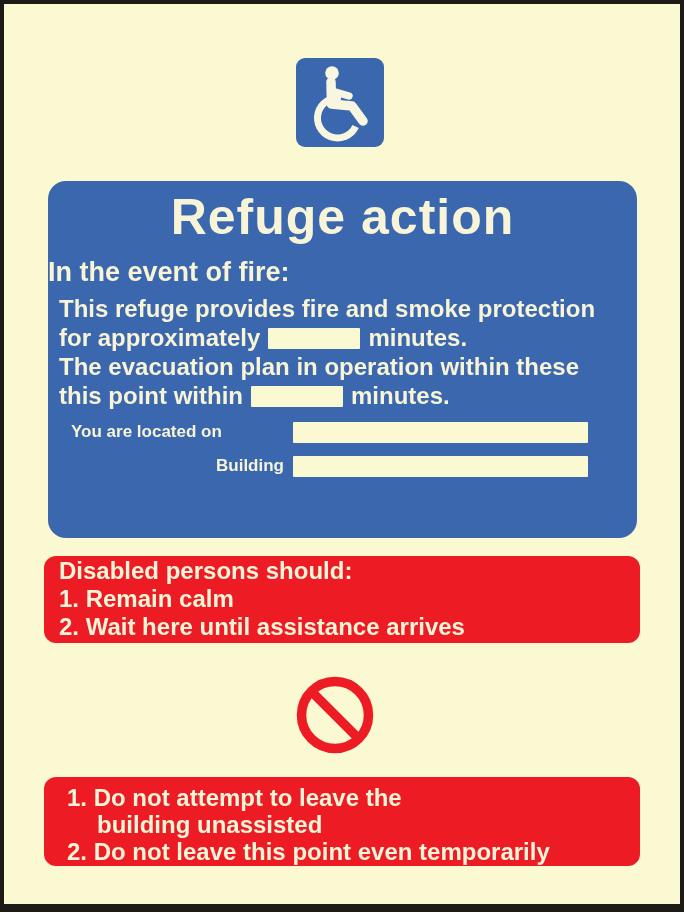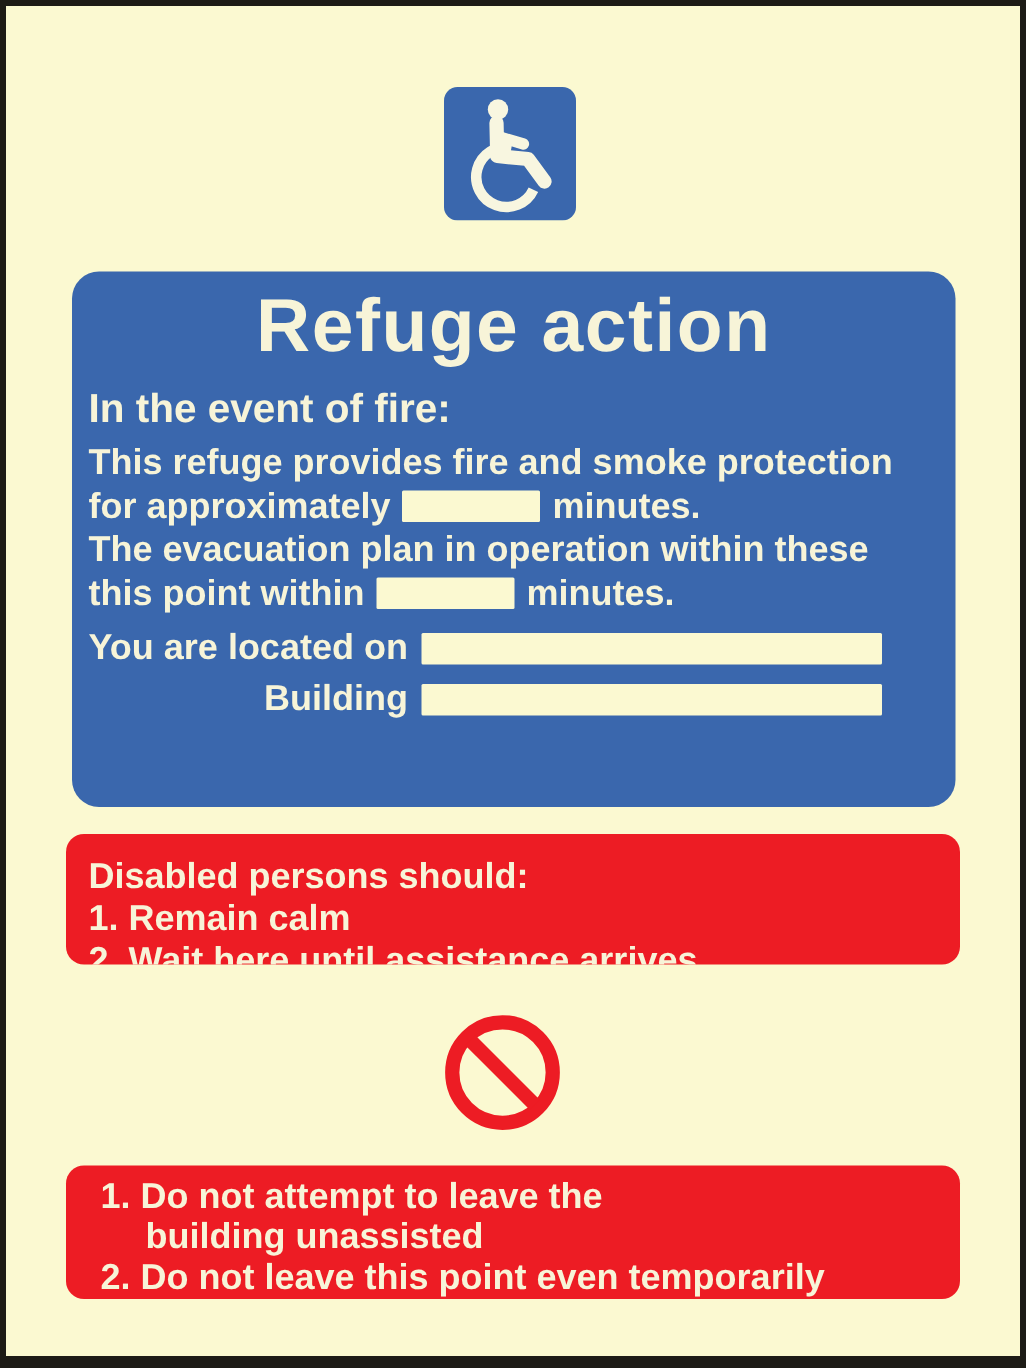--- a/index.html
+++ b/index.html
@@ -15,37 +15,37 @@
     color:var(--text-cream,#f7f4d8);
     overflow:hidden;
   }
   .wheelchair{position:absolute;left:292px;top:54px;width:88px;height:89px;}
   .blue-panel{
     position:absolute;left:44px;top:177px;width:589px;height:357px;
     background:var(--panel-blue,#3a67ad);
     border-radius:18px;box-sizing:border-box;overflow:hidden;
   }
   .title{margin:10px 0 0;text-align:center;font-size:50px;line-height:52px;letter-spacing:1px;font-weight:bold;}
-  .fire-heading{margin:14px 0 0;padding-left:11px;font-size:27px;line-height:30px;font-weight:bold;}
+  .fire-heading{margin:14px 0 0;font-size:27px;line-height:30px;font-weight:bold;}
   .para{margin:7px 0 0;padding-left:11px;font-size:24px;line-height:29px;}
   .pline{white-space:nowrap;}
   .blank{display:inline-block;background:var(--background,#fbf9d1);height:21px;border-radius:1px;}
   .blank-sm{width:92px;vertical-align:-3px;margin:0 8px;}
-  .loc-row{display:flex;align-items:center;margin-top:10px;padding:0 49px 0 11px;font-size:24px;height:24px;}
+  .loc-row{display:flex;align-items:center;margin-top:10px;padding:0 49px 0 23px;font-size:17px;height:24px;}
   .loc-row.building{}
   .loc-label{flex:none;width:213px;white-space:nowrap;}
   .loc-row.building .loc-label{text-align:right;}
   .blank-grow{flex:1;margin-left:9px;height:21px;}
   .red-panel{
     position:absolute;left:40px;width:596px;
     background:var(--panel-red,#ed1c24);
     border-radius:12px;box-sizing:border-box;
     font-size:24px;overflow:hidden;
   }
-  .red-top{top:552px;height:87px;line-height:28px;padding:15px 10px 0 15px;}
+  .red-top{top:552px;height:87px;line-height:28px;padding:1px 10px 0 15px;}
   .red-bottom{top:773px;height:89px;line-height:27px;padding:7px 10px 0 23px;}
   .indent{padding-left:30px;}
   .no-entry{position:absolute;left:288px;top:668px;width:86px;height:86px;}
 </style>
 </head>
 <body>
 
 <div class="sign">
 
   <svg class="wheelchair" viewBox="0 0 88 89" aria-hidden="true">

